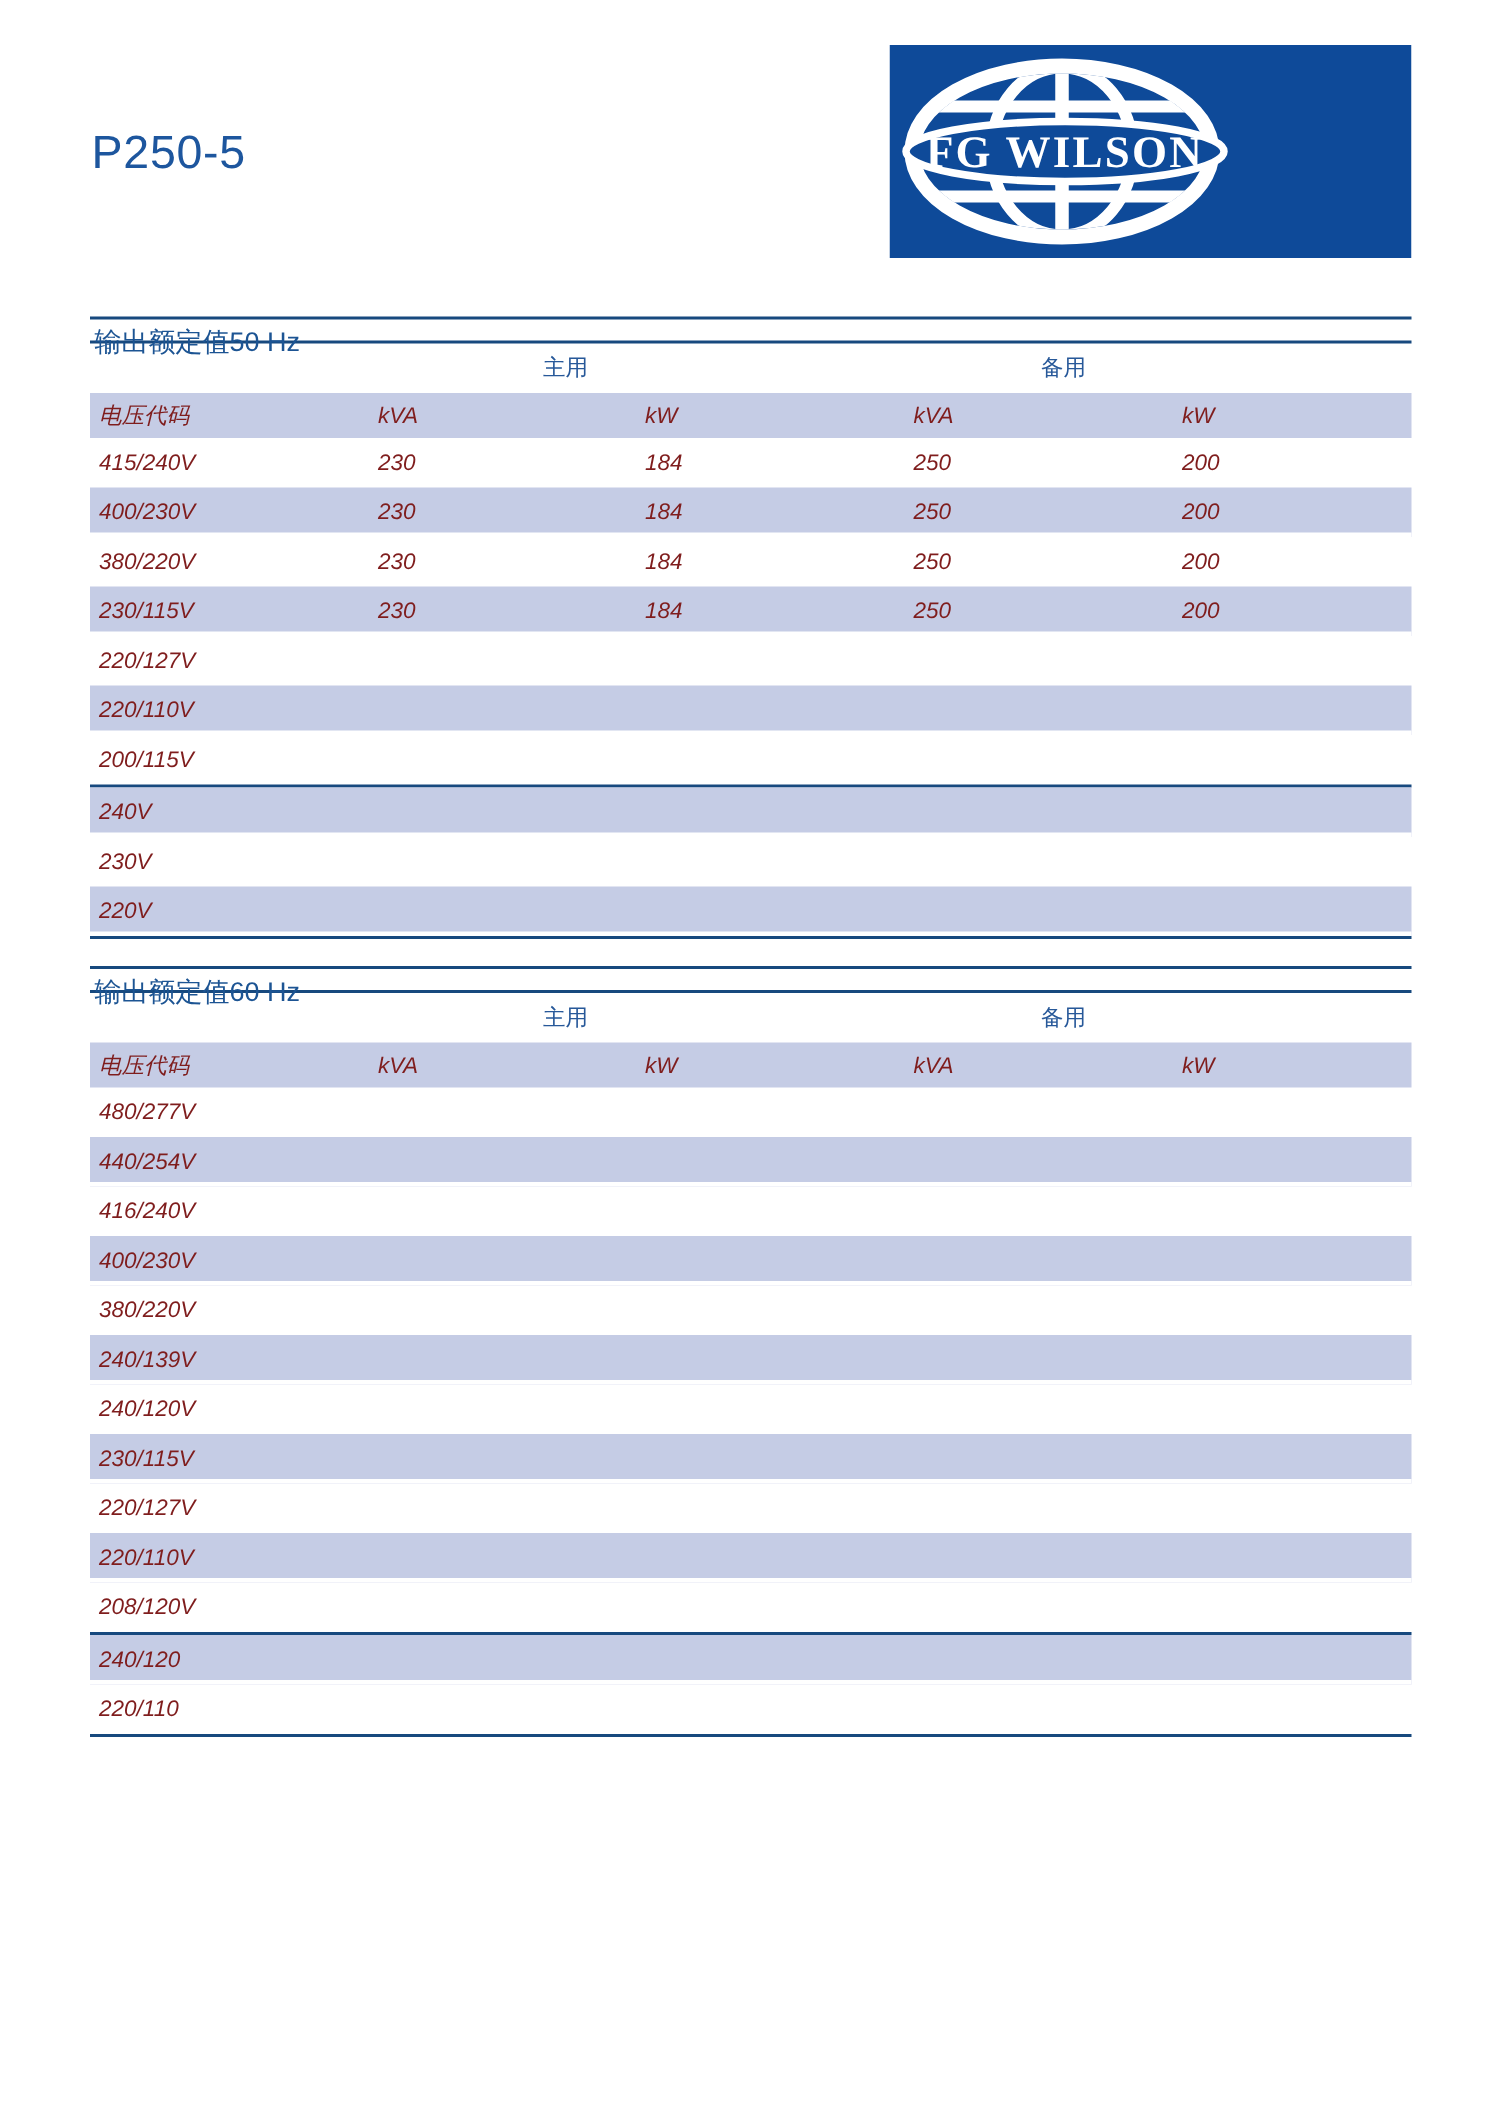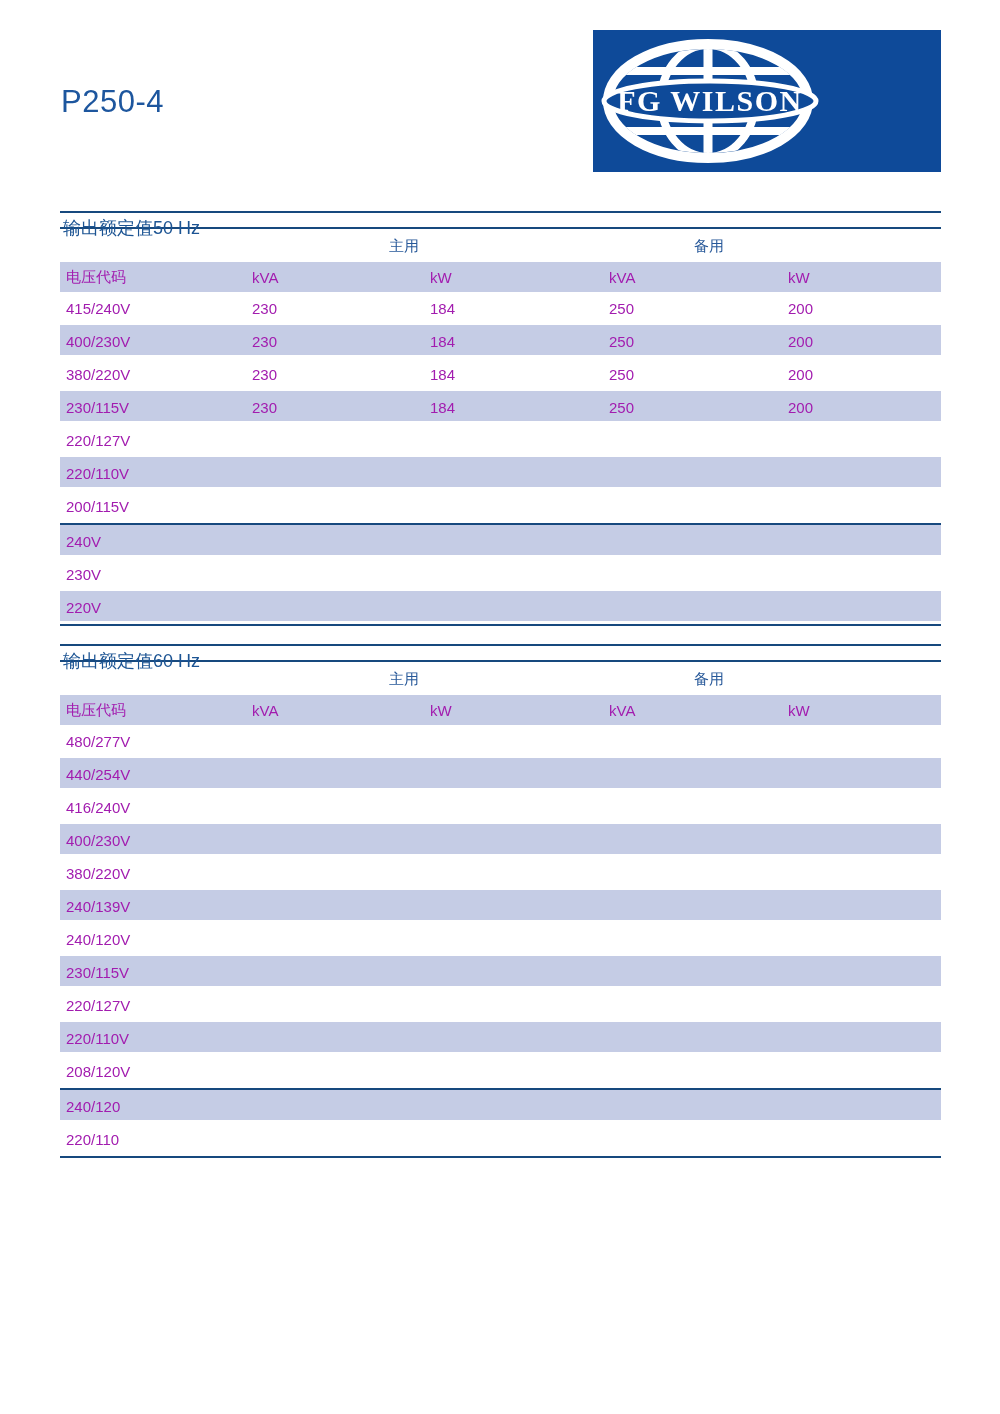--- a/index.html
+++ b/index.html
@@ -54,49 +54,50 @@
   }
   .group-label {
     position: absolute;
     top: 0;
     line-height: 33px;
     font-size: 15px;
     color: #275899;
     transform: translateX(-50%);
     white-space: nowrap;
   }
-  .group-label.prime   { left: 317px; margin-left: 27px; }
+  .group-label.prime   { left: 317px; }
   .group-label.standby { left: 649px; text-align: right; }
 
   .grid-cols {
     display: grid;
     grid-template-columns: 192px 178px 179px 179px 153px;
     align-items: center;
     font-size: 15px;
-    color: #a21caf;
+    color: #7f1d1d;
+    font-style: italic;
   }
   .grid-cols > div:first-child { padding-left: 6px; }
 
   .header-row {
     height: 30px;
     background: #c5cce5;
   }
 
   .row { height: 33px; }
   .row.alt {
     background: #c5cce5;
     box-shadow: inset 0 -3px 0 #ffffff;
   }
 </style>
 </head>
 <body>
 
 <div class="page">
 
-  <div class="model-title">P250-4</div>
+  <div class="model-title">P250-5</div>
 
   <div class="logo-box">
     <svg width="348" height="142" viewBox="0 0 348 142">
       <rect x="0" y="0" width="348" height="142" fill="#0e4a99"></rect>
       <defs>
         <clipPath id="globeClip">
           <ellipse cx="115" cy="71" rx="95" ry="52"></ellipse>
         </clipPath>
       </defs>
       <g clip-path="url(#globeClip)" stroke="#ffffff" fill="none">

